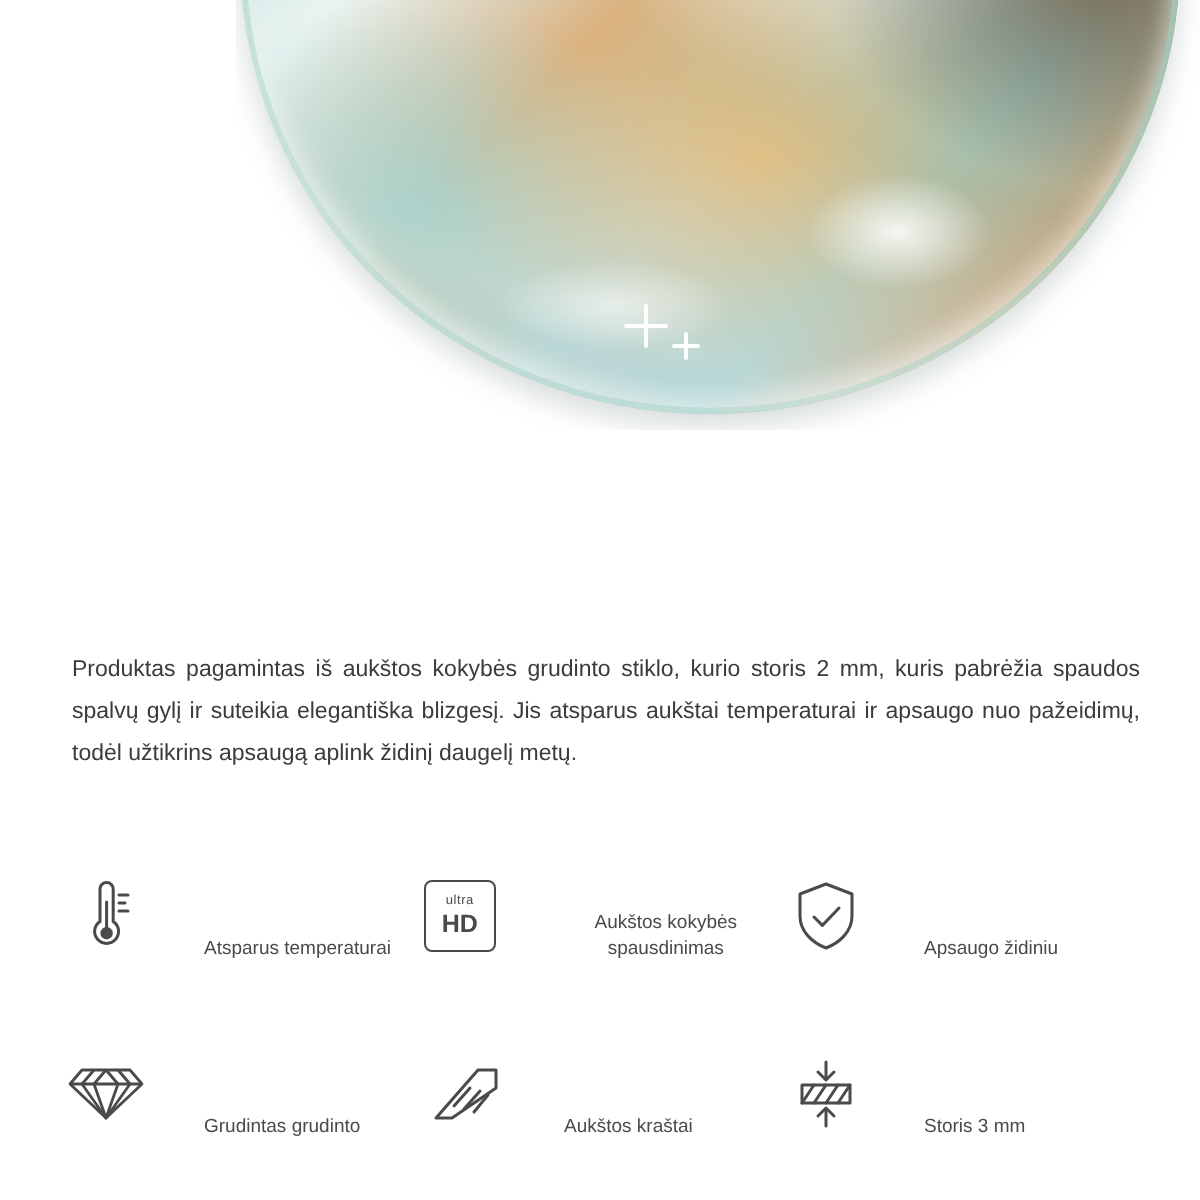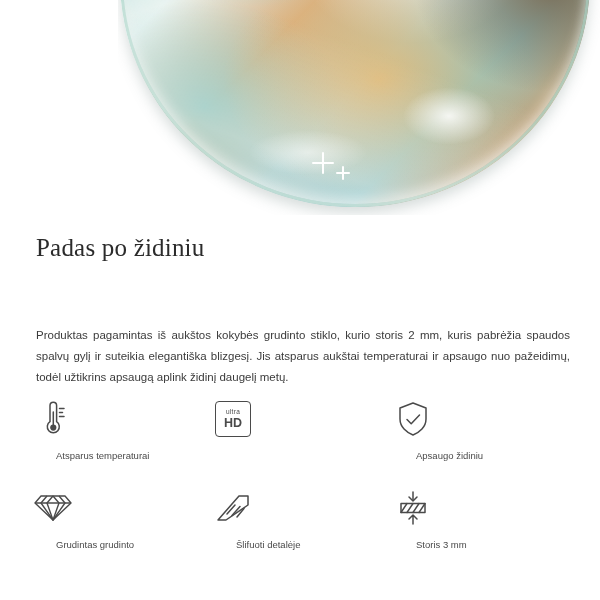--- a/index.html
+++ b/index.html
@@ -121,22 +121,22 @@
     left: 30px;
     top: 396px;
     width: 540px;
     display: grid;
     grid-template-columns: repeat(3, 1fr);
     grid-template-rows: 85px 85px;
     row-gap: 4px;
   }
   .feature {
     display: flex;
-    flex-direction: column;
-    align-items: flex-start;
+    flex-direction: row;
+    align-items: flex-end;
     justify-content: flex-start;
   }
   .feature-icon {
     height: 46px;
     width: 46px;
     display: flex;
     align-items: center;
     justify-content: center;
     color: #4a4a4a;
   }
@@ -186,21 +186,20 @@
       <span class="h"></span>
         <span class="v"></span>
     </div>
     <div class="sparkle" style="left:336px; top:166px; width:14px; height:14px;">
       <span class="h"></span>
         <span class="v"></span>
     </div>
   </div>
 
   <div class="headline">
-    <span class="headline-line">Padas po židiniu</span>
   </div>
 
   <p class="body-copy">Produktas pagamintas iš aukštos kokybės grudinto stiklo, kurio storis 2 mm, kuris pabrėžia spaudos spalvų gylį ir suteikia elegantiška blizgesį. Jis atsparus aukštai temperaturai ir apsaugo nuo pažeidimų, todėl užtikrins apsaugą aplink židinį daugelį metų.</p>
 
   <div class="features">
 
     <div class="feature">
       <div class="feature-icon">
         <svg width="34" height="38" viewBox="0 0 34 38" fill="none" stroke="#4a4a4a" stroke-width="1.5" stroke-linecap="round">
           <path d="M14 5.5a3.3 3.3 0 0 1 6.6 0v16.2a6 6 0 1 1-6.6 0z"></path>
@@ -214,20 +213,21 @@
       <div class="feature-label">Atsparus temperaturai</div>
     </div>
 
     <div class="feature">
       <div class="feature-icon">
         <div class="ultrahd">
           <div class="u-top">ultra</div>
           <div class="u-bot">HD</div>
         </div>
       </div>
+      <div class="feature-label">Aukštos kokybės spausdinimas</div>
     </div>
 
     <div class="feature">
       <div class="feature-icon">
         <svg width="36" height="40" viewBox="0 0 36 40" fill="none" stroke="#4a4a4a" stroke-width="1.5" stroke-linecap="round" stroke-linejoin="round">
           <path d="M18 4 L31 9 v11c0 8-6.5 13.5-13 16-6.5-2.5-13-8-13-16V9z"></path>
           <path d="M12 20.5 l4.2 4.2 L24.5 16"></path>
         </svg>
       </div>
       <div class="feature-label">Apsaugo židiniu</div>
@@ -247,21 +247,21 @@
 
     <div class="feature">
       <div class="feature-icon">
         <svg width="38" height="34" viewBox="0 0 38 34" fill="none" stroke="#4a4a4a" stroke-width="1.5" stroke-linecap="round">
           <path d="M4 29 L25 5 h9 v9 L12 29z" stroke-linejoin="round"></path>
           <line x1="13" y1="23" x2="21" y2="14"></line>
           <line x1="18" y1="24.5" x2="26" y2="15.5"></line>
           <line x1="23" y1="26" x2="30" y2="17.5"></line>
         </svg>
       </div>
-      <div class="feature-label">Šlifuoti detalėje</div>
+      <div class="feature-label">Aukštos kraštai</div>
     </div>
 
     <div class="feature">
       <div class="feature-icon">
         <svg width="38" height="38" viewBox="0 0 38 38" fill="none" stroke="#4a4a4a" stroke-width="1.5" stroke-linecap="round" stroke-linejoin="round">
           <line x1="19" y1="3" x2="19" y2="11"></line>
           <path d="M15 8 l4 4 4 -4"></path>
           <rect x="7" y="14.5" width="24" height="9"></rect>
           <path d="M7 23.5 l6 -9 M13 23.5 l6 -9 M19 23.5 l6 -9 M25 23.5 l6 -9"></path>
           <line x1="19" y1="35" x2="19" y2="27"></line>

